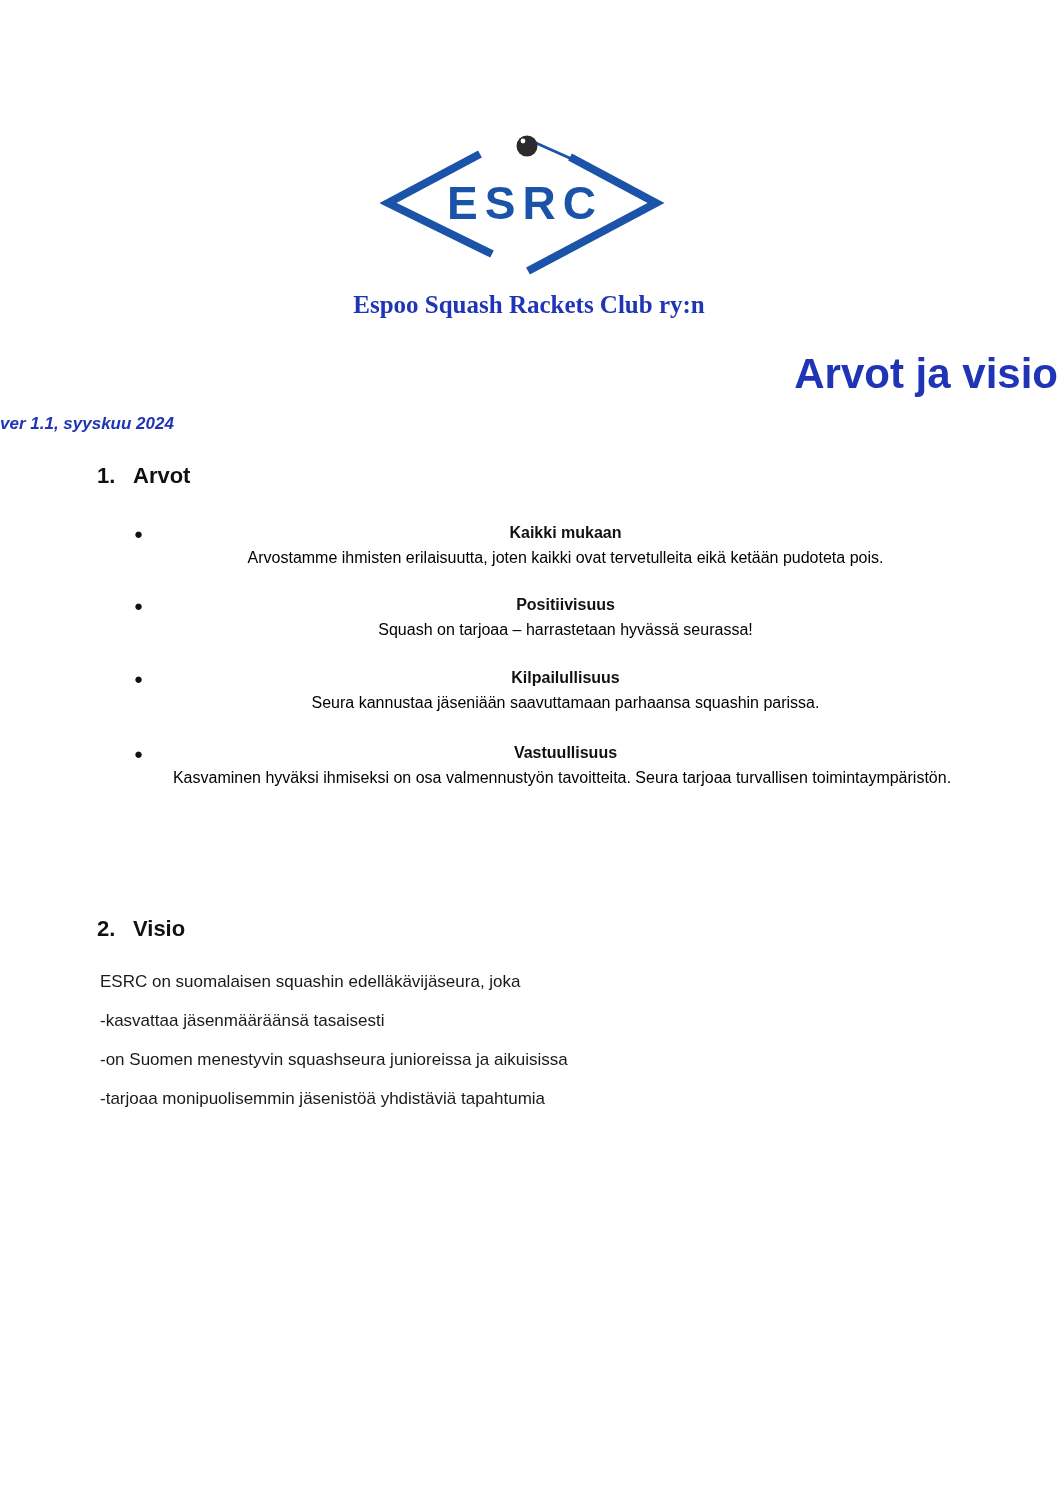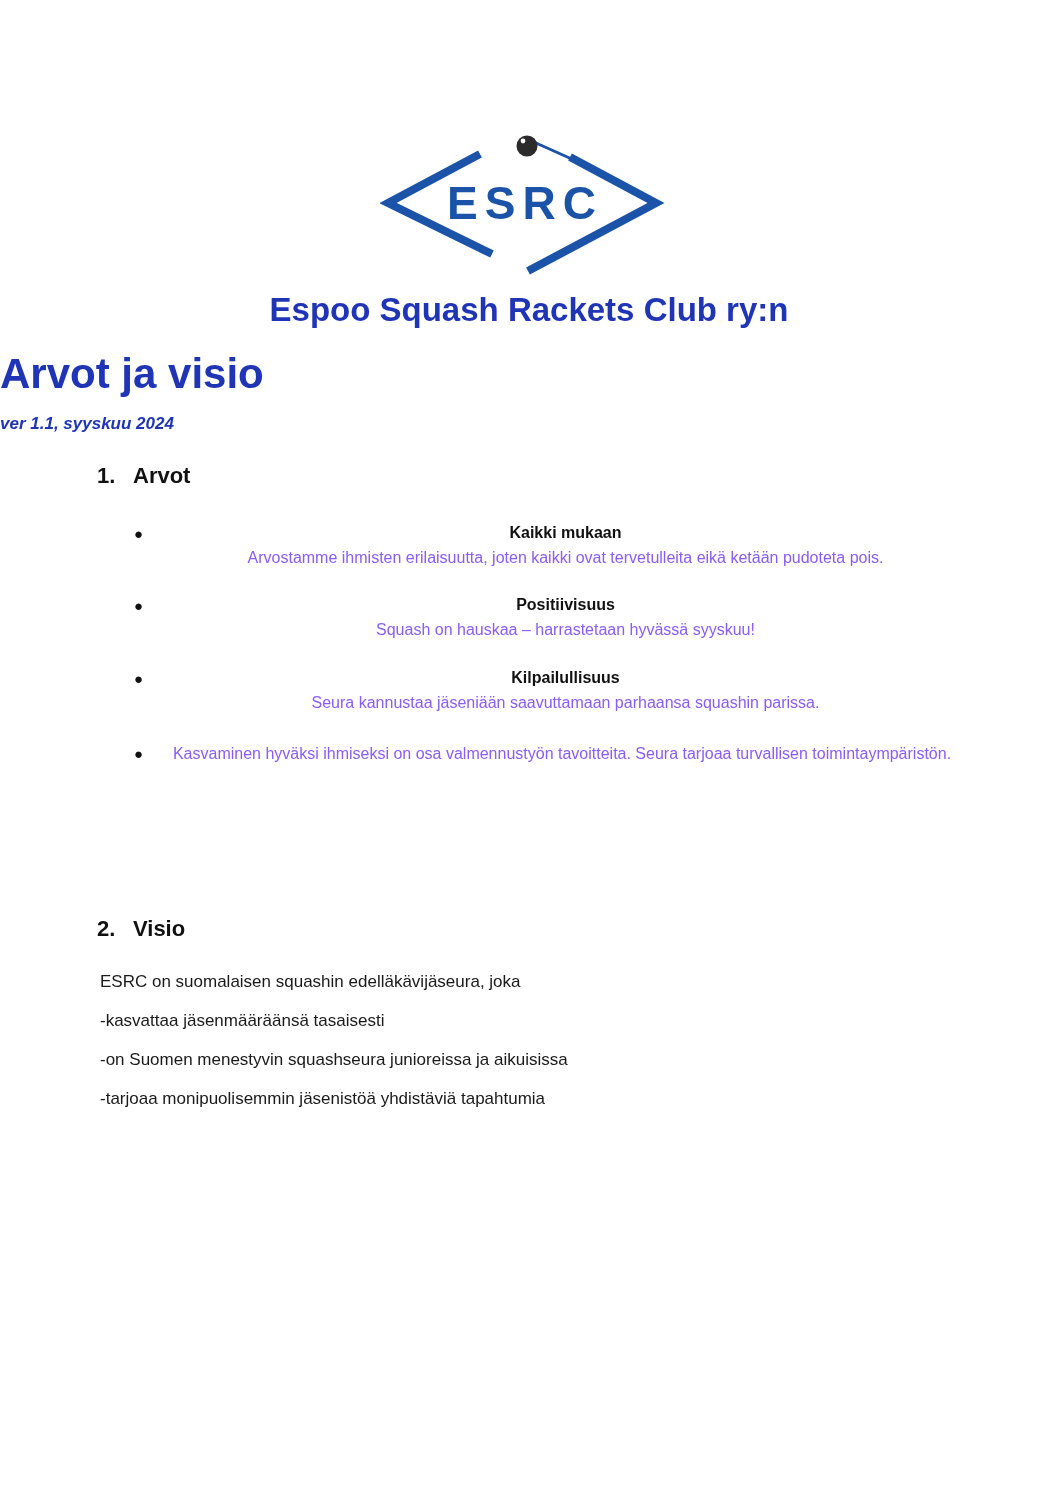--- a/index.html
+++ b/index.html
@@ -18,25 +18,25 @@
     font-family:"Liberation Sans", sans-serif;
     font-weight:bold;
     font-size:46px;
     letter-spacing:7px;
     fill:#1a53a7;
   }
   
   .club-name{
     position:absolute;left:0;top:291px;width:100%;
     text-align:center;
-    font-size:33px;font-weight:bold;color:#1f35b5;
+    font-size:25px;font-weight:bold;color:#1f35b5;font-family:Liberation Serif, serif;
   }
   .doc-title{
     position:absolute;left:0;top:350px;width:100%;
-    text-align:left;
+    text-align:right;
     font-size:42px;font-weight:bold;color:#1f35b5;
   }
   .doc-version{
     position:absolute;left:0;top:414px;width:100%;
     text-align:left;
     font-size:17px;font-weight:bold;font-style:italic;color:#1f35b5;
   }
   
   .section-heading{
     position:absolute;left:97px;
@@ -47,21 +47,21 @@
   #sec1-heading{top:463px;}
   #sec2-heading{top:916px;}
   
   .bullet-item{position:absolute;left:134px;width:830px;}
   .bullet-dot{
     position:absolute;left:0;top:5px;
     font-size:15px;color:#111;line-height:15px;
   }
   .bullet-content{margin-left:33px;text-align:center;}
   .bullet-title{font-size:16px;font-weight:bold;line-height:24px;color:#111;}
-  .bullet-body{font-size:16px;line-height:26px;color:#8b5cf6;white-space:nowrap;}
+  .bullet-body{font-size:16px;line-height:26px;color:#000000;white-space:nowrap;}
   .bullet-body.wrap{white-space:normal;width:790px;}
   #bullet-0{top:521px;}
   #bullet-1{top:593px;}
   #bullet-2{top:666px;}
   #bullet-3{top:741px;}
   
   .visio-line{
     position:absolute;left:100px;width:860px;
     font-size:17px;color:#1a1a1a;
   }
@@ -110,35 +110,36 @@
     <div class="bullet-content">
       <div class="bullet-title">Kaikki mukaan</div>
       <div class="bullet-body">Arvostamme ihmisten erilaisuutta, joten kaikki ovat tervetulleita eikä ketään pudoteta pois.</div>
     </div>
   </div>
 
   <div class="bullet-item" id="bullet-1">
     <span class="bullet-dot">●</span>
     <div class="bullet-content">
       <div class="bullet-title">Positiivisuus</div>
-      <div class="bullet-body">Squash on hauskaa – harrastetaan hyvässä syyskuu!</div>
+      <div class="bullet-body">Squash on tarjoaa – harrastetaan hyvässä seurassa!</div>
     </div>
   </div>
 
   <div class="bullet-item" id="bullet-2">
     <span class="bullet-dot">●</span>
     <div class="bullet-content">
       <div class="bullet-title">Kilpailullisuus</div>
       <div class="bullet-body">Seura kannustaa jäseniään saavuttamaan parhaansa squashin parissa.</div>
     </div>
   </div>
 
   <div class="bullet-item" id="bullet-3">
     <span class="bullet-dot">●</span>
     <div class="bullet-content">
+      <div class="bullet-title">Vastuullisuus</div>
       <div class="bullet-body wrap">Kasvaminen hyväksi ihmiseksi on osa valmennustyön tavoitteita. Seura tarjoaa turvallisen toimintaympäristön.</div>
     </div>
   </div>
 
   <div class="section-heading" id="sec2-heading">
     <span class="num">2.</span>
     <span>Visio</span>
   </div>
 
   <div class="visio-line" id="visio-1">-kasvattaa jäsenmääräänsä tasaisesti</div>

